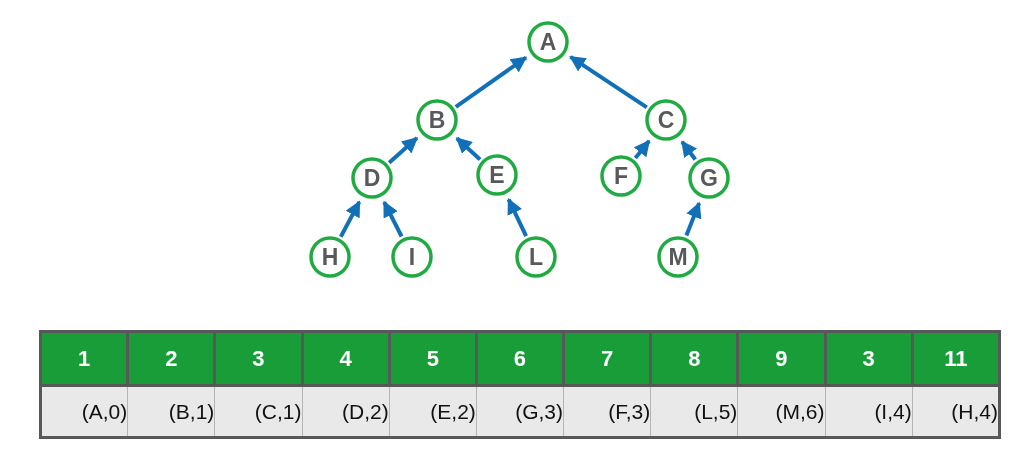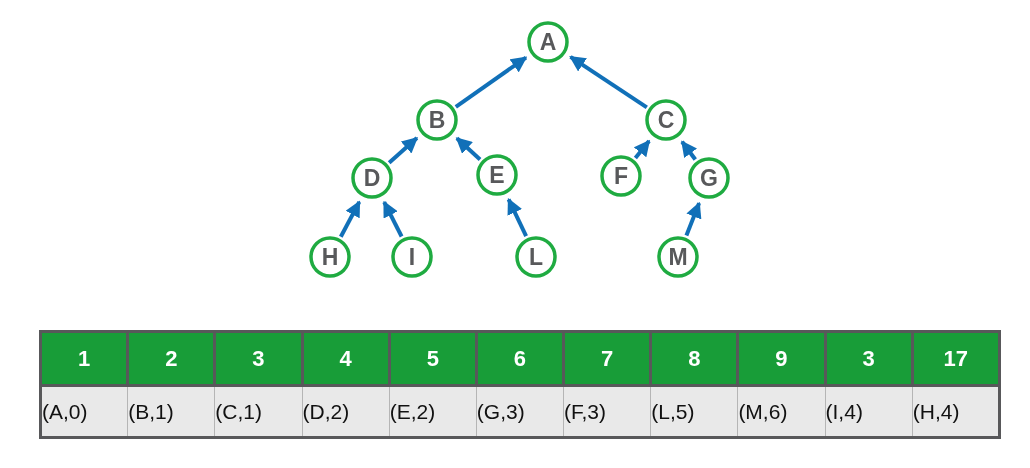--- a/index.html
+++ b/index.html
@@ -47,21 +47,21 @@
   #array-table td {
     background: var(--cell-bg);
     color: var(--cell-text);
     border-top: 3px solid var(--border-dark);
     border-bottom: 3px solid var(--border-dark);
     border-left: 1.5px solid var(--border-light);
     border-right: 1.5px solid var(--border-light);
     height: 49px;
     font-size: 21px;
     font-weight: normal;
-    text-align: left;
+    text-align: right;
     vertical-align: middle;
     padding: 0;
   }
   #array-table td:first-child { border-left: 3px solid var(--border-dark); }
   #array-table td:last-child  { border-right: 3px solid var(--border-dark); margin-left: 20px; }
 </style>
 </head>
 <body>
 
 <div class="stage">
@@ -132,21 +132,21 @@
           <th>1</th>
           <th>2</th>
           <th>3</th>
           <th>4</th>
           <th>5</th>
           <th>6</th>
           <th>7</th>
           <th>8</th>
           <th>9</th>
           <th>3</th>
-          <th>17</th>
+          <th>11</th>
         </tr>
     </thead>
     <tbody>
       <tr id="array-value-row">
           <td>(A,0)</td>
           <td>(B,1)</td>
           <td>(C,1)</td>
           <td>(D,2)</td>
           <td>(E,2)</td>
           <td>(G,3)</td>

